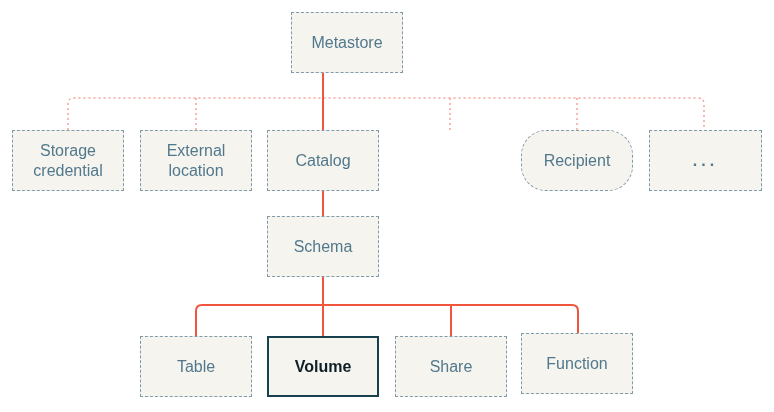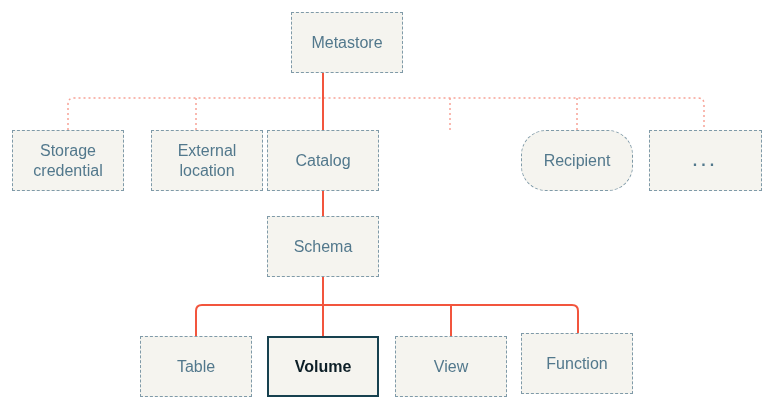--- a/index.html
+++ b/index.html
@@ -35,21 +35,21 @@
     line-height: 1.25;
     display: flex;
     flex-direction: column;
     align-items: center;
     justify-content: center;
     text-align: center;
     padding: 2px 6px;
   }
   .node-metastore { left: 267px; top: 12px; margin-left: 24px; }
   .node-storage-credential { left: 12px;  top: 130px; }
-  .node-external-location  { left: 151px; top: 130px; text-align: center; }
+  .node-external-location  { left: 140px; top: 130px; text-align: center; }
   .node-catalog            { left: 267px; top: 130px; text-align: center; }
   .node-share              { left: 395px; top: 130px; }
   .node-recipient          { left: 521px; top: 130px; border-radius: 25px; }
   .node-ellipsis           { left: 649px; top: 130px; width: 113px; letter-spacing: 4px; font-weight: bold; }
   .node-schema             { left: 267px; top: 216px; }
   .node-table              { left: 140px; top: 336px; }
   .node-volume             { left: 267px; top: 336px; border: 2px solid #17414f; color: #0d1f27; font-weight: 600; }
   .node-view               { left: 395px; top: 336px; }
   .node-function           { left: 521px; top: 333px; }
   .node-sublabel {
@@ -109,20 +109,20 @@
 
   <div class="node node-volume">
     <span>Volume</span>
   </div>
 
   <div class="node node-table">
     <span>Table</span>
   </div>
 
   <div class="node node-view">
-    <span>View</span>
+    <span>Share</span>
   </div>
 
   <div class="node node-function">
     <span>Function</span>
   </div>
 
 </div>
 
 </body></html>

